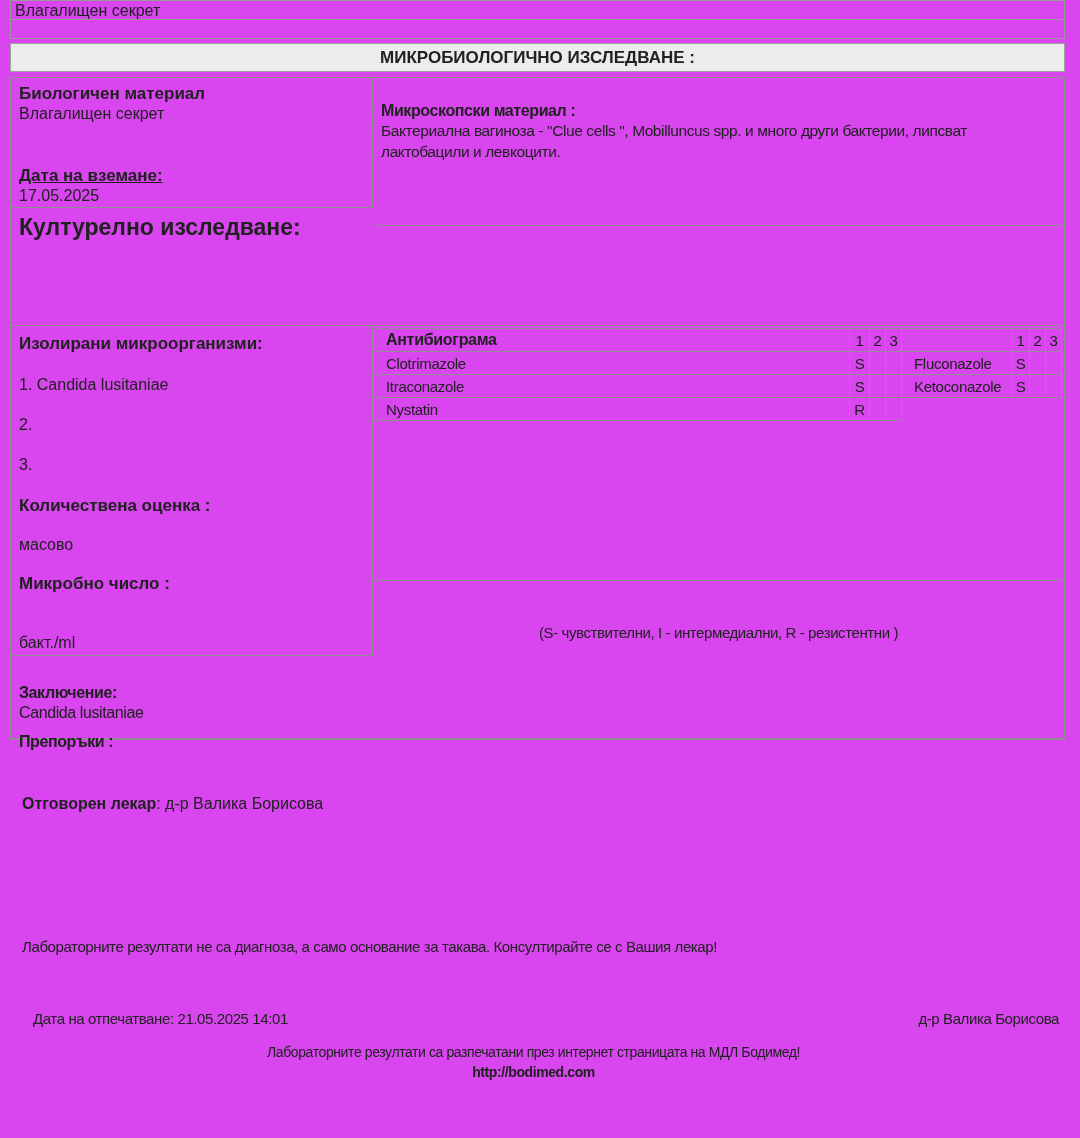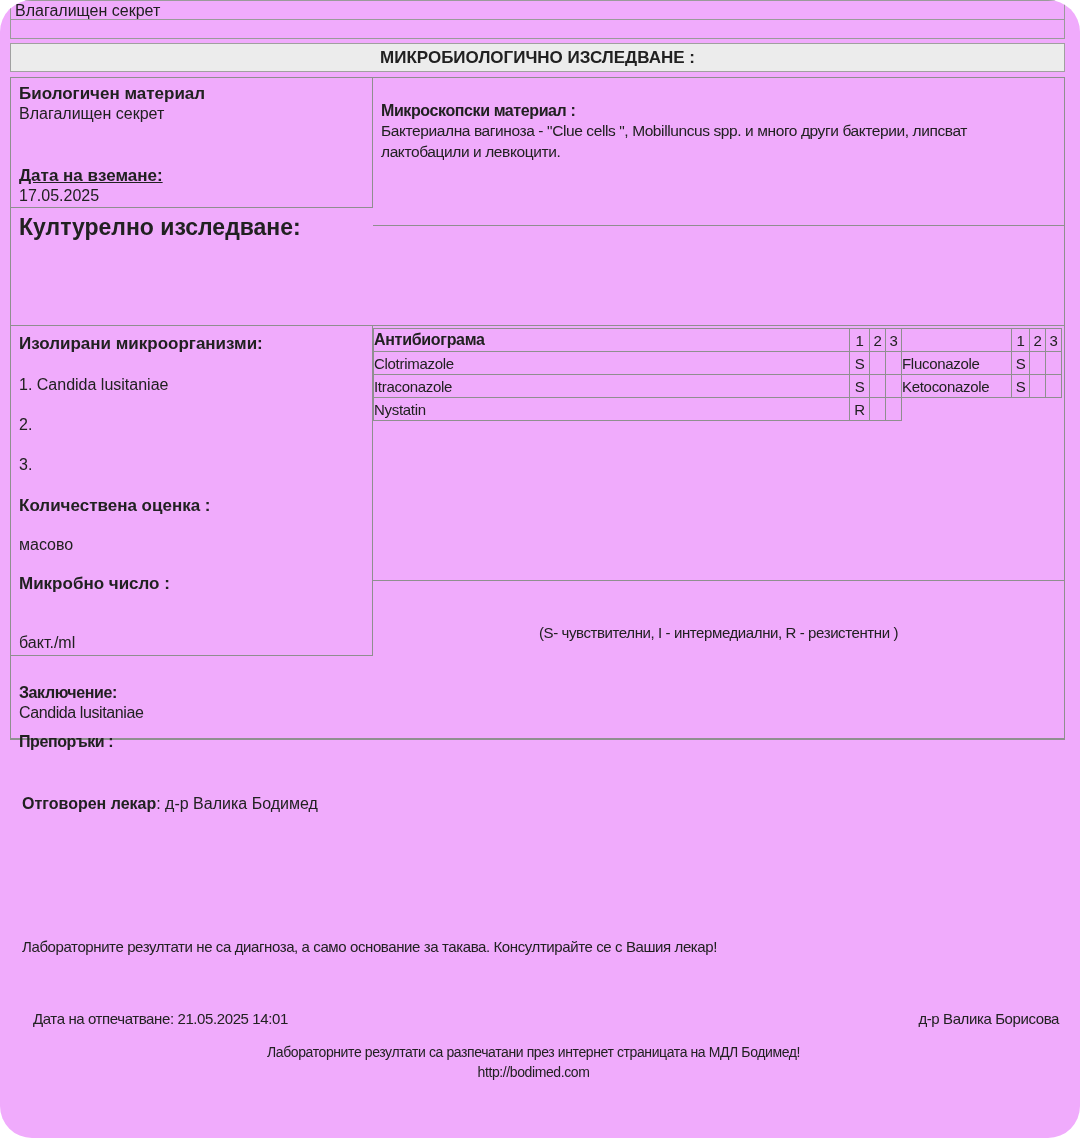--- a/index.html
+++ b/index.html
@@ -1,20 +1,19 @@
 <!DOCTYPE html>
 <html><head>
 <meta charset="utf-8">
 <style>
   html,body{margin:0;padding:0;background:#ffffff;}
   .doc{
-    position:relative;width:1080px;height:1138px;background:#f0abfc;
+    position:relative;width:1080px;height:1138px;background:#d946ef;
     font-family:"Liberation Sans", sans-serif;color:#212121;font-size:16px;
     overflow:hidden;
-    border-radius:32px;
   }
   .cond{letter-spacing:-0.4px;margin-top:18px;}
   .b{font-weight:bold;}
   
   .specimen-box{position:absolute;left:10px;top:0;width:1055px;height:20px;
     border:1px solid #9a9a9a;box-sizing:border-box;padding:1px 0 0 4px;line-height:17px;}
   .empty-row{position:absolute;left:10px;top:19px;width:1055px;height:20px;
     border:1px solid #9a9a9a;box-sizing:border-box;}
   
   .section-bar{position:absolute;left:10px;top:43px;width:1055px;height:29px;
@@ -28,29 +27,29 @@
   .cell-micro{left:362px;top:0;width:691px;height:130px;border-bottom:1px solid #8f8f8f;padding:6px 10px 0 8px;}
   .cell-culture{left:0;top:130px;width:1053px;height:118px;border-bottom:1px solid #8f8f8f;padding:6px 0 0 8px;}
   .cell-isolated{left:0;top:248px;width:362px;height:330px;border-right:1px solid #8f8f8f;border-bottom:1px solid #8f8f8f;}
   .cell-bottom{left:0;top:578px;width:1053px;height:83px;padding:9px 0 0 8px;}
   .line{position:absolute;left:8px;white-space:nowrap;}
   
   table.abg{position:absolute;left:362px;top:250px;border-collapse:collapse;table-layout:fixed;}
   table.abg td{border:1px solid #8f8f8f;height:22px;padding:0 2px;font-size:15px;
     letter-spacing:-0.3px;overflow:hidden;white-space:nowrap;}
   table.abg td.num{text-align:center;padding:0;}
-  table.abg td.name{padding-left:0;}
+  table.abg td.name{padding-left:12px;}
   table.abg td.nb{border:none;background:transparent;}
   .legend-line{position:absolute;left:362px;top:502px;width:691px;height:0;border-top:1px solid #8f8f8f;}
   .legend-text{position:absolute;left:362px;top:528px;width:691px;text-align:center;font-size:15px;}
   
   .abs{position:absolute;white-space:nowrap;}
   .print-row{position:absolute;left:33px;top:992px;width:1026px;display:flex;justify-content:space-between;font-size:15px;}
   .footer1{position:absolute;left:0;top:1026px;width:1067px;text-align:center;font-size:14px;}
-  .footer2{position:absolute;left:0;top:1046px;width:1067px;text-align:center;font-size:14px;}
+  .footer2{position:absolute;left:0;top:1046px;width:1067px;text-align:center;font-size:14px;font-weight:bold;}
 </style>
 </head>
 <body>
 
 <div class="doc">
 
   <div class="specimen-box">
     <span>Влагалищен секрет</span>
   </div>
   <div class="empty-row"></div>
@@ -147,21 +146,21 @@
     <div class="legend-text cond">(S- чувствителни, I - интермедиални, R - резистентни )</div>
 
     <div class="cell cell-bottom cond">
       <div class="b" style="font-size:16px;line-height:20px;">Заключение:</div>
       <div style="line-height:20px;">Candida lusitaniae</div>
       <div class="b" style="font-size:16px;line-height:20px;margin-top:9px;">Препоръки :</div>
     </div>
   </div>
 
   <div class="abs" style="left:22px;top:795px;">
-    <span class="b">Отговорен лекар</span><span>: д-р Валика Бодимед</span>
+    <span class="b">Отговорен лекар</span><span>: д-р Валика Борисова</span>
   </div>
 
   <div class="abs cond" style="left:22px;top:920px;font-size:15px;">Лабораторните резултати не са диагноза, а само основание за такава. Консултирайте се с Вашия лекар!</div>
 
   <div class="print-row cond">
     <span>
       <span>Дата на отпечатване:</span>
       <span>21.05.2025 14:01</span>
     </span>
     <span>д-р Валика Борисова</span>

